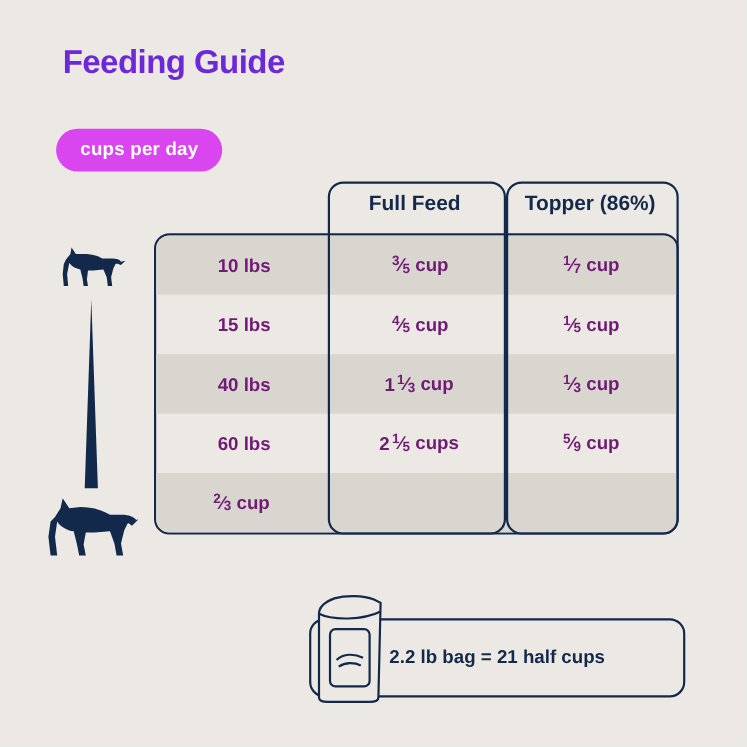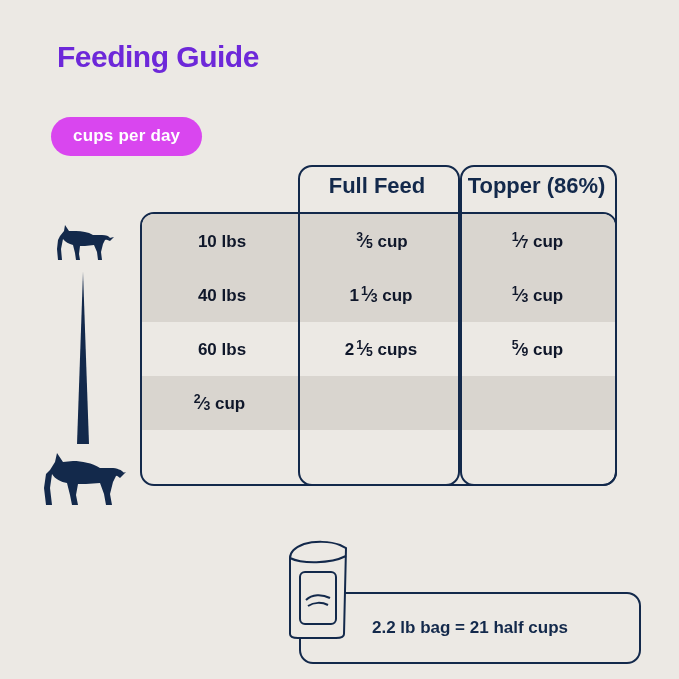--- a/index.html
+++ b/index.html
@@ -94,21 +94,21 @@
     display: flex;
     align-items: center;
   }
   .row.shaded {
     background: #d9d5cf;
   }
   .cell {
     text-align: center;
     font-size: 17px;
     font-weight: bold;
-    color: #0f172a;
+    color: #701a75;
     line-height: 1;
   }
   .cell.weight { width: 160px; }
   .cell.full   { width: 158px; }
   .cell.topper { width: 153px; }
 
   
   .col-box {
     position: absolute;
     top: 0px;
@@ -127,21 +127,21 @@
     width: 153px;
     height: 317px;
   }
   .col-head {
     position: absolute;
     top: 0px;
     height: 41px;
     display: flex;
     align-items: center;
     justify-content: center;
-    font-size: 22px;
+    font-size: 19px;
     font-weight: bold;
     color: #13294b;
   }
   .head-full   { left: 158px; width: 158px; }
   .head-topper { left: 320px; width: 153px; }
 
   
   .frac {
     display: inline-block;
     white-space: nowrap;
@@ -156,34 +156,33 @@
   }
   .frac sub {
     font-size: 0.72em;
     vertical-align: -0.12em;
   }
   .whole { margin-right: 2px; }
 
   
   .bag-note {
     position: absolute;
-    left: 299px;
+    left: 281px;
     top: 562px;
     width: 338px;
     height: 68px;
     border: 2px solid #13294b;
     border-radius: 14px;
     display: flex;
     align-items: center;
     justify-content: center;
     font-size: 17px;
     font-weight: bold;
     color: #13294b;
     background: transparent;
-    margin-top: 30px;
   }
   .bag-icon {
     position: absolute;
     left: 278px;
     top: 538px;
     width: 82px;
     height: 102px;
   }
 </style>
 </head>
@@ -216,20 +215,29 @@
       <div class="row shaded">
         <div class="cell weight">10 lbs</div>
         <div class="cell full">
           <span class="frac"><span class="whole"></span><sup>3</sup><span class="slash">⁄</span><sub>5</sub> <span>cup</span></span>
         </div>
         <div class="cell topper">
           <span class="frac"><span class="whole"></span><sup>1</sup><span class="slash">⁄</span><sub>7</sub> <span>cup</span></span>
         </div>
       </div>
 
+      <div class="row">
+        <div class="cell weight">15 lbs</div>
+        <div class="cell full">
+          <span class="frac"><span class="whole"></span><sup>4</sup><span class="slash">⁄</span><sub>5</sub> <span>cup</span></span>
+        </div>
+        <div class="cell topper">
+          <span class="frac"><span class="whole"></span><sup>1</sup><span class="slash">⁄</span><sub>5</sub> <span>cup</span></span>
+        </div>
+      </div>
 
       <div class="row shaded">
         <div class="cell weight">40 lbs</div>
         <div class="cell full">
           <span class="frac"><span class="whole">1</span><sup>1</sup><span class="slash">⁄</span><sub>3</sub> <span>cup</span></span>
         </div>
         <div class="cell topper">
           <span class="frac"><span class="whole"></span><sup>1</sup><span class="slash">⁄</span><sub>3</sub> <span>cup</span></span>
         </div>
       </div>

